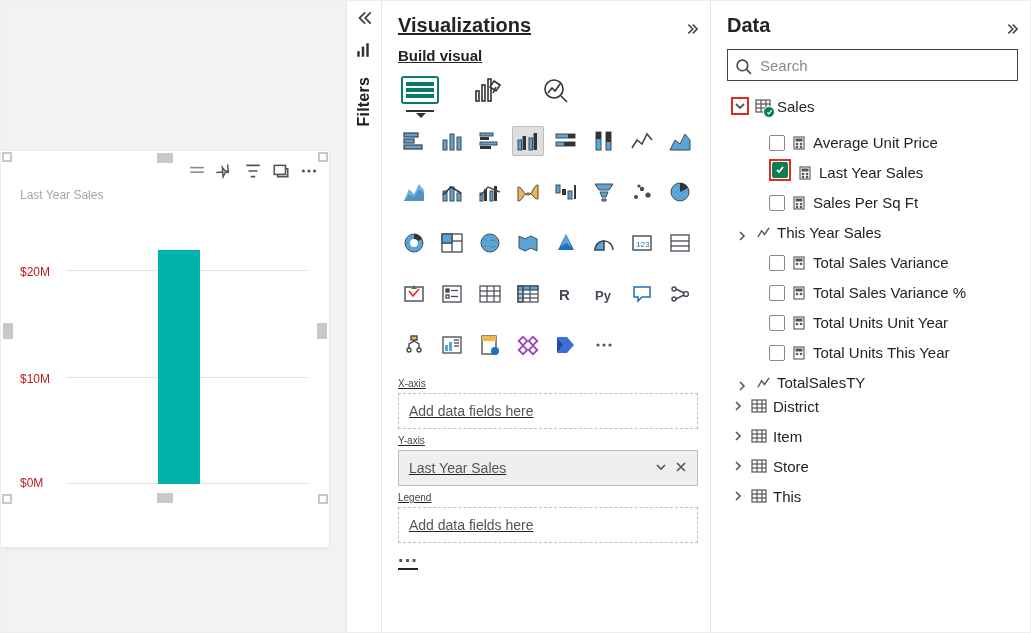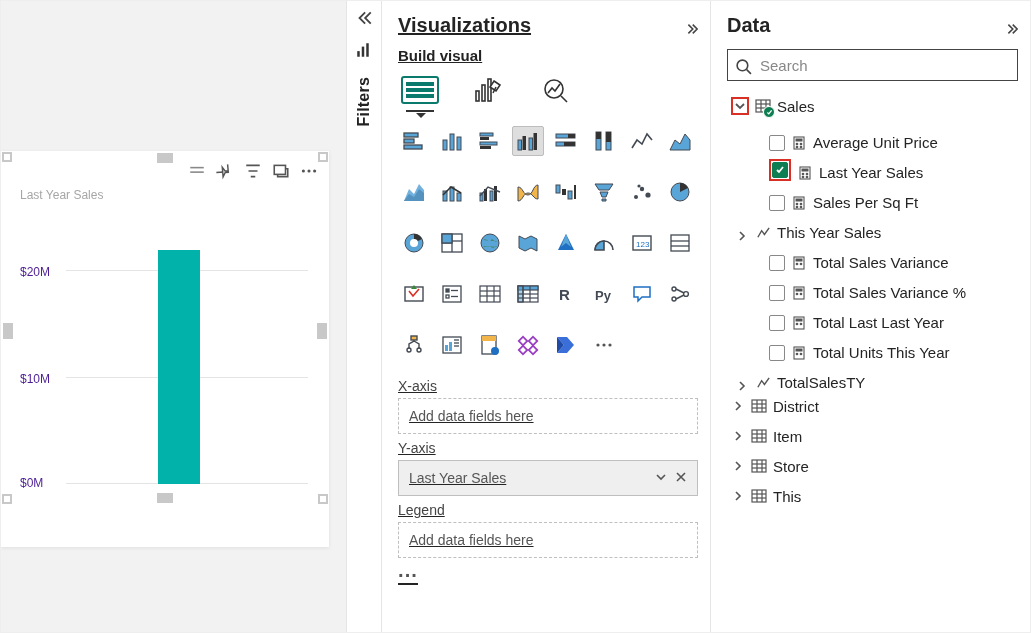--- a/index.html
+++ b/index.html
@@ -13,21 +13,21 @@
   
   .handle { position: absolute; width: 16px; height: 10px; background: #c8c8c8; }
   .handle.corner { width: 10px; height: 10px; border: 2px solid #c8c8c8; background: #fff; }
   .handle.tl { top: -6px; left: -6px; } .handle.tr { top:-6px; right:-6px; } .handle.bl { bottom:-6px; left:-6px;} .handle.br { bottom:-6px; right:-6px;}
   .handle.t { top:-5px; left: calc(50% - 8px);} .handle.b{bottom:-5px; left:calc(50% - 8px);}
   .handle.l{left:-5px; top:calc(50% - 5px); width:10px; height:16px;} .handle.r{right:-5px; top:calc(50% - 5px); width:10px; height:16px;}
   .tile-toolbar { position:absolute; top:4px; right:4px; display:flex; gap:10px; align-items:center; }
   .tile-toolbar .tb-icon { width:18px; height:18px; color:#555; display:flex; align-items:center; justify-content:center; }
   .chart-title { position:absolute; top:30px; left:12px; color:#a6a6a6; font-size:12px;}
   .chart-plot { position:absolute; left:10px; right:10px; top:60px; bottom:14px; }
-  .y-axis-label { position:absolute; left:2px; font-size:12px; color:#4c1d95; }
+  .y-axis-label { position:absolute; left:2px; font-size:12px; color:#b91c1c; }
   .grid-line { position:absolute; left:48px; right:4px; border-top:1px solid #e4e4e4; }
   .bar { position:absolute; background:#00b2a9; }
   
   
   .filters-rail { flex:0 0 36px; border-left:1px solid #e5e5e5; border-right:1px solid #e5e5e5; background:#fff; display:flex; flex-direction:column; align-items:center; padding-top:8px; gap:14px; }
   .double-chevron { width:18px; height:18px; display:flex; align-items:center; justify-content:center; color:#444; }
   .vlabel { writing-mode: vertical-rl; transform: rotate(180deg); font-size:16px; font-weight:600; color:#222; letter-spacing:0.2px; margin-top:4px;}
   .rail-icon { width:18px; height:18px; color:#333; }
   
   
@@ -38,21 +38,21 @@
   .mode-tabs { display:flex; gap:28px; margin-top:8px; margin-bottom:4px; padding-left:2px;}
   .mode-tab { width:40px; height:36px; display:flex; align-items:center; justify-content:center; position:relative;}
   .mode-tab.active::after{content:""; position:absolute; bottom:-4px; left:6px; right:6px; border-bottom:2px solid #333;}
   .mode-tab.active::before{content:""; position:absolute; bottom:-10px; left:16px; width:0; height:0; border-left:5px solid transparent; border-right:5px solid transparent; border-top:5px solid #333;}
   .viz-grid { display:grid; grid-template-columns: repeat(8, 34px); grid-auto-rows:32px; gap:19px 4px; margin-top:14px; margin-bottom:10px;}
   .viz-icon { width:32px; height:30px; display:flex; align-items:center; justify-content:center; border:1px solid transparent; border-radius:2px; cursor:pointer;}
   .viz-icon.selected { background:#dedede; border:1px solid #bdbdbd;}
   .viz-icon svg { width:24px; height:22px; }
   
   .well-section { margin-top:6px; }
-  .well-label { font-size:14px; color:#444; margin-bottom:4px;}
+  .well-label { font-size:10px; color:#444; margin-bottom:4px;}
   .drop-well { border:1px dashed #bfbfbf; padding:8px 10px; font-size:14px; color:#555; background:#fff; min-height:36px; display:flex; align-items:center;}
   .drop-well.filled { border-style:solid; background:#efefef; justify-content:space-between; }
   .drop-well.filled .field-actions{display:flex; gap:8px; color:#555;}
   .ellipsis { font-size:20px; font-weight:600; color:#555; margin-top:6px;}
   
   
   .data-pane { flex:1; padding:8px 12px 0 16px; }
   .search-wrap { margin-top:8px; margin-bottom:10px; position:relative;}
   .search-wrap input { width:100%; height:32px; border:1px solid #444; padding:6px 8px 6px 32px; font-size:15px;}
   .search-wrap input::placeholder{color:#888;}
@@ -632,21 +632,21 @@
       <span class="expander"></span>
       <span class="chk"></span>
       <span class="fld-icon">
           <svg width="14" height="14" viewBox="0 0 14 14" fill="none" stroke="#555" stroke-width="1.1">
             <rect x="2" y="1" width="10" height="12"></rect>
             <rect x="3.5" y="2.5" width="7" height="3" fill="#555" stroke="none"></rect>
             <circle cx="5" cy="8" r="0.8" fill="#555"></circle>
             <circle cx="9" cy="8" r="0.8" fill="#555"></circle>
           </svg>
         </span>
-      <span class="lbl">Total Last Last Year</span>
+      <span class="lbl">Total Units Unit Year</span>
     </div>
     <div class="tree-row level1">
       <span class="expander"></span>
       <span class="chk"></span>
       <span class="fld-icon">
           <svg width="14" height="14" viewBox="0 0 14 14" fill="none" stroke="#555" stroke-width="1.1">
             <rect x="2" y="1" width="10" height="12"></rect>
             <rect x="3.5" y="2.5" width="7" height="3" fill="#555" stroke="none"></rect>
             <circle cx="5" cy="8" r="0.8" fill="#555"></circle>
             <circle cx="9" cy="8" r="0.8" fill="#555"></circle>

